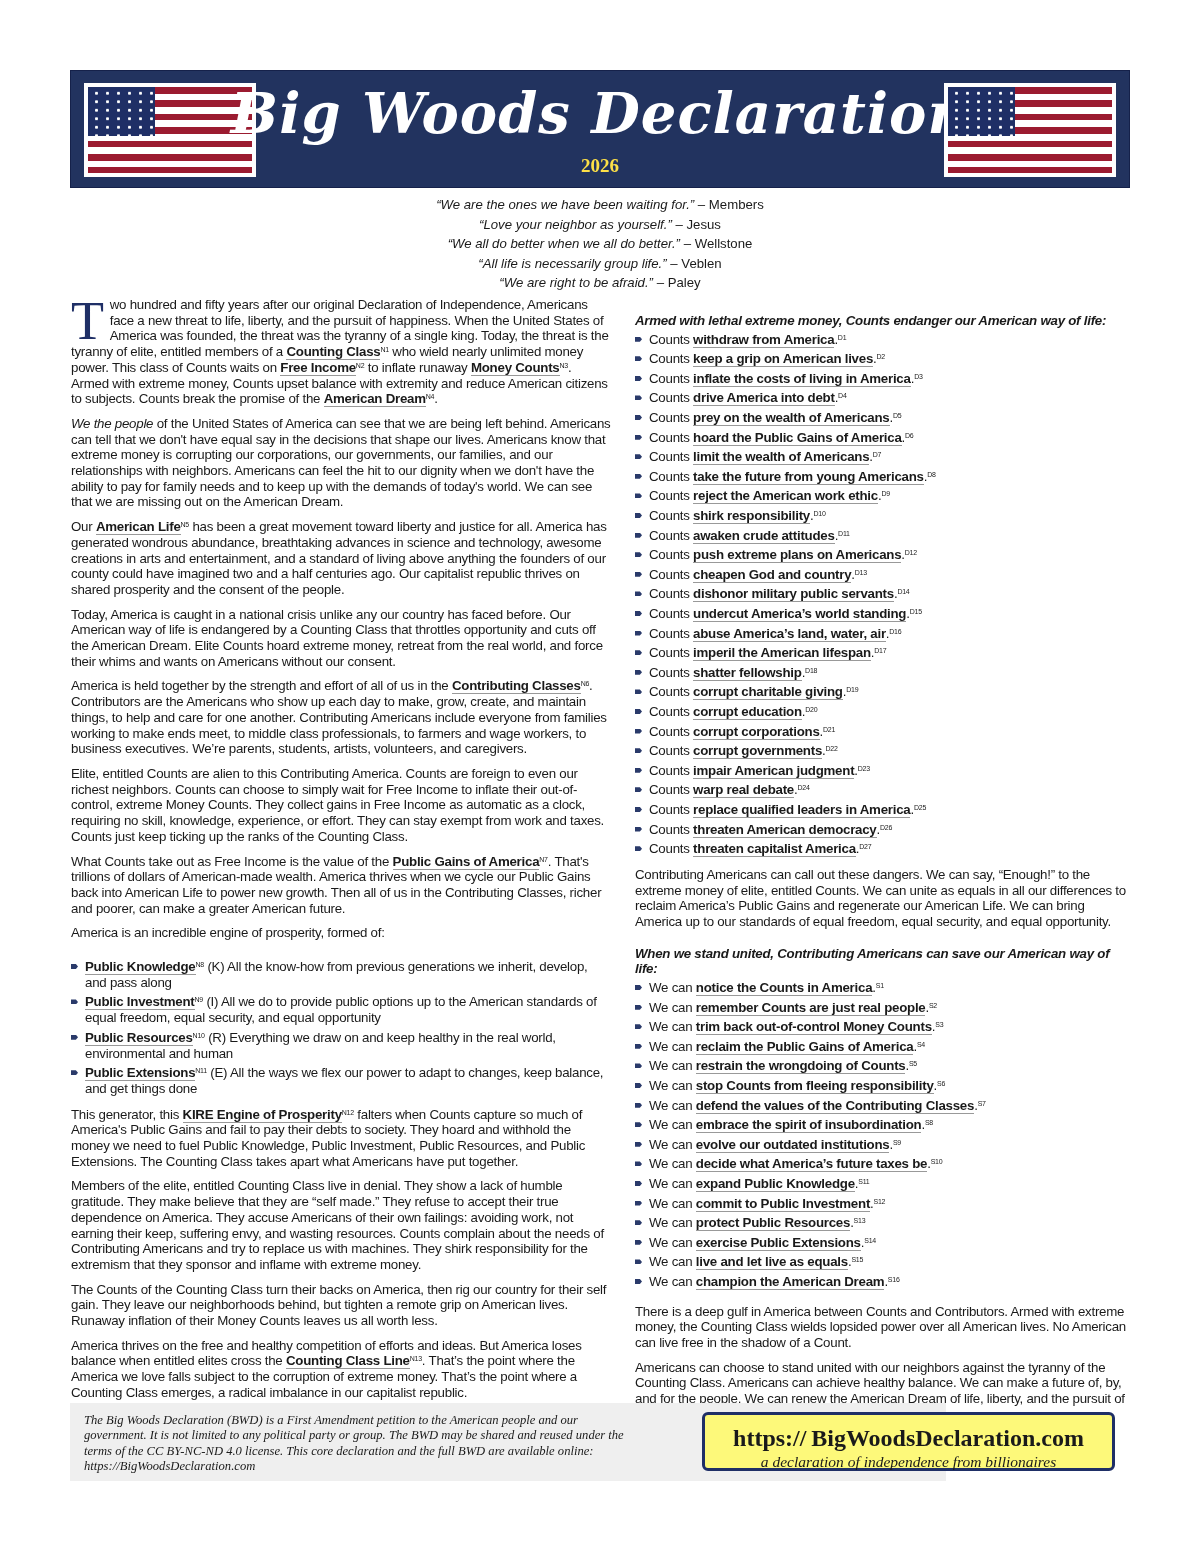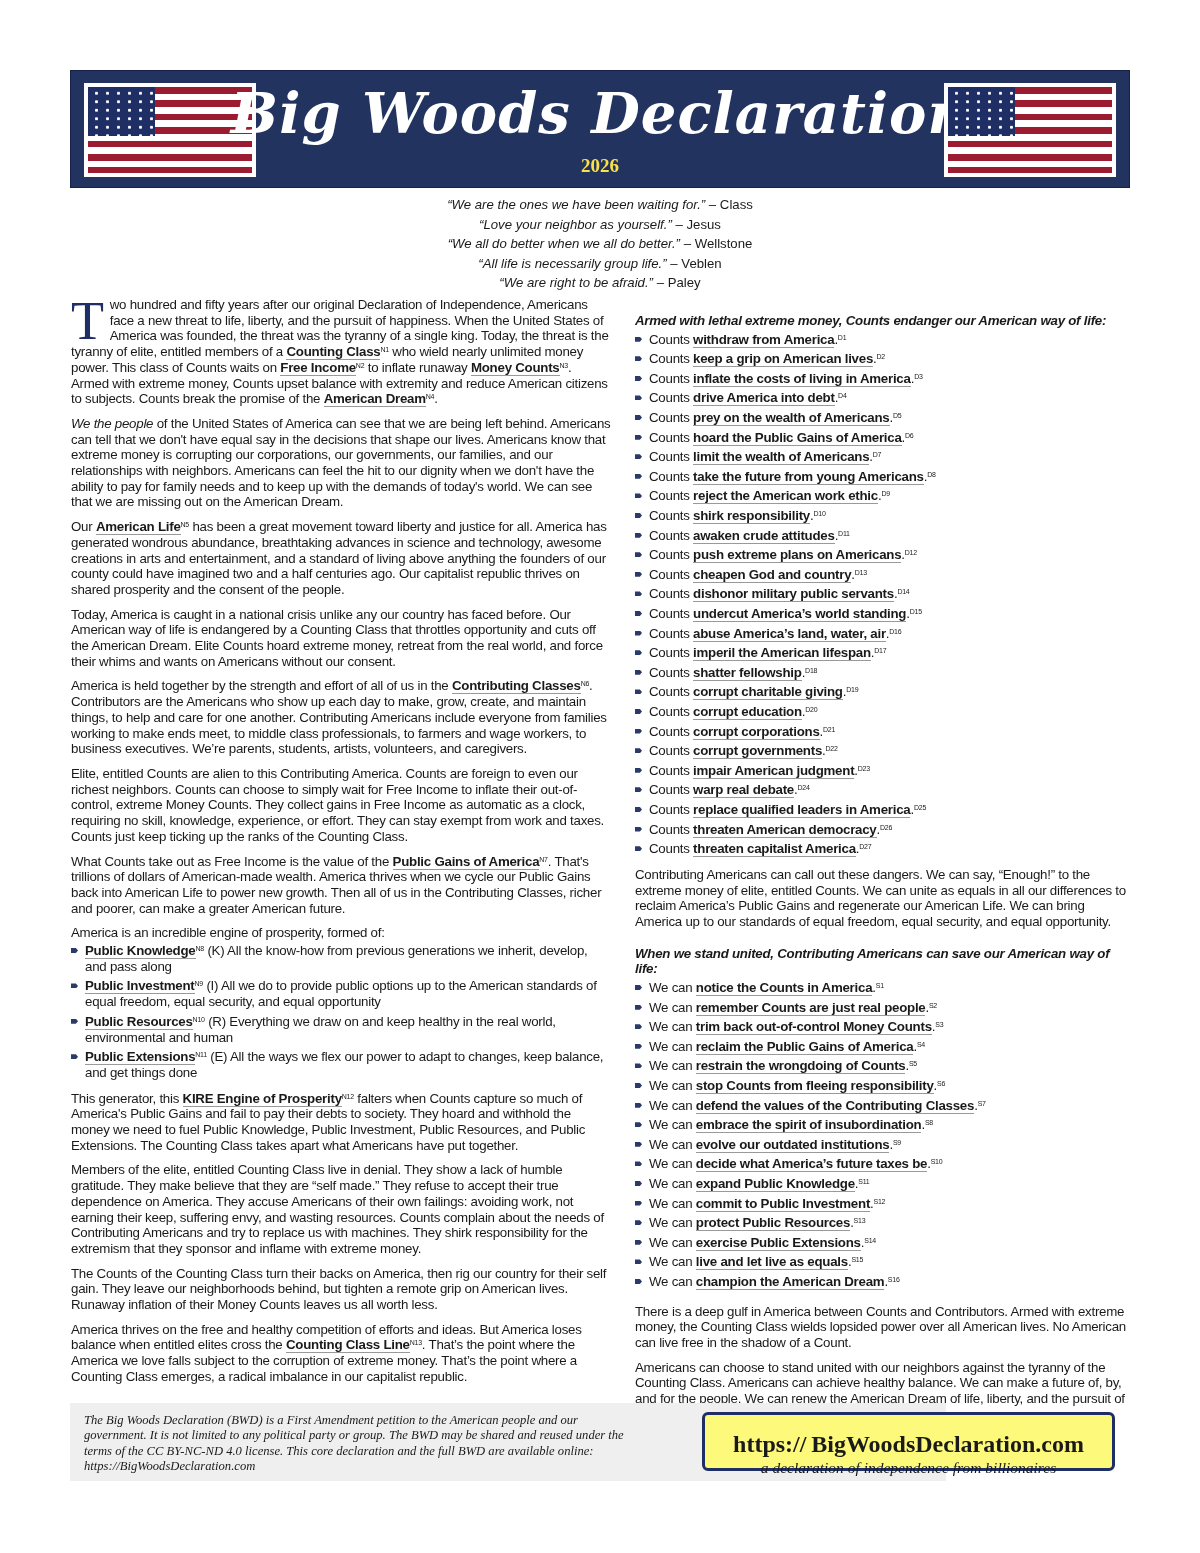--- a/index.html
+++ b/index.html
@@ -24,41 +24,41 @@
   .it { font-style:italic; }
   .hdr { font-style:italic; font-weight:bold; margin:16px 0 3px 0; }
   ul.bl { list-style:none; margin:0 0 10px 0; padding:0; }
   ul.bl li { position:relative; padding-left:14px; margin-bottom:3.9px; }
   ul.bl li::before { content:""; position:absolute; left:0; top:5px; width:7px; height:5px; background:#2a3a6a; clip-path:polygon(0 0,70% 0,100% 50%,70% 100%,0 100%); }
   ul.eng li { margin-bottom:4px; }
   .endmark { display:inline-block; width:7px; height:7px; background:#1f2f66; margin-left:4px; vertical-align:middle; }
   .footer { position:absolute; left:70px; top:1403px; width:876px; height:78px; background:#efefef;font-family:Liberation Serif, serif; }
   .footer .note { position:absolute; left:14px; top:10px; width:540px; font-style:italic; font-size:12.6px; line-height:15.4px; }
   .urlbox { position:absolute; left:632px; top:9px; width:413px; height:59px; background:#fdf97a; border:3px solid #1f2f66; border-radius:6px; box-sizing:border-box; text-align:center; }
-  .urlbox .url { font-weight:bold; font-size:24px; line-height:30px; margin-top:14px; }
+  .urlbox .url { font-weight:bold; font-size:24px; line-height:30px; margin-top:8px; }
   .urlbox .tag { font-style:italic; font-size:15.5px; line-height:18px; }
 </style>
 </head>
 <body>
 
 <div class="banner">
   <div class="flag left">
     <div class="stripes"></div>
       <div class="canton"></div>
   </div>
   <div class="title">Big Woods Declaration</div>
   <div class="year">2026</div>
   <div class="flag right">
     <div class="stripes"></div>
       <div class="canton"></div>
   </div>
 </div>
 
 <div class="quotes">
-  <div><span class="q">“We are the ones we have been waiting for.”</span><span> – Class</span></div>
+  <div><span class="q">“We are the ones we have been waiting for.”</span><span> – Members</span></div>
   <div><span class="q">“Love your neighbor as yourself.”</span><span> – Jesus</span></div>
   <div><span class="q">“We all do better when we all do better.”</span><span> – Wellstone</span></div>
   <div><span class="q">“All life is necessarily group life.”</span><span> – Veblen</span></div>
   <div><span class="q">“We are right to be afraid.”</span><span> – Paley</span></div>
 </div>
 
 <div class="col left">
   <p><span class="dropcap">T</span><span>wo hundred and fifty years after our original Declaration of Independence, Americans face a new threat to life, liberty, and the pursuit of happiness. When the United States of America was founded, the threat was the tyranny of a single king. Today, the threat is the tyranny of elite, entitled members of a </span><u class="lk">Counting Class</u><sup>N1</sup><span> who wield nearly unlimited money power. This class of Counts waits on </span><u class="lk">Free Income</u><sup>N2</sup><span> to inflate runaway </span><u class="lk">Money Counts</u><sup>N3</sup><span>. Armed with extreme money, Counts upset balance with extremity and reduce American citizens to subjects. Counts break the promise of the </span><u class="lk">American Dream</u><sup>N4</sup><span>.</span></p>
 
   <p><span class="it">We the people</span><span> of the United States of America can see that we are being left behind. Americans can tell that we don't have equal say in the decisions that shape our lives. Americans know that extreme money is corrupting our corporations, our governments, our families, and our relationships with neighbors. Americans can feel the hit to our dignity when we don't have the ability to pay for family needs and to keep up with the demands of today's world. We can see that we are missing out on the American Dream.</span></p>
@@ -66,21 +66,21 @@
   <p><span>Our </span><u class="lk">American Life</u><sup>N5</sup><span> has been a great movement toward liberty and justice for all. America has generated wondrous abundance, breathtaking advances in science and technology, awesome creations in arts and entertainment, and a standard of living above anything the founders of our county could have imagined two and a half centuries ago. Our capitalist republic thrives on shared prosperity and the consent of the people.</span></p>
 
   <p>Today, America is caught in a national crisis unlike any our country has faced before. Our American way of life is endangered by a Counting Class that throttles opportunity and cuts off the American Dream. Elite Counts hoard extreme money, retreat from the real world, and force their whims and wants on Americans without our consent.</p>
 
   <p><span>America is held together by the strength and effort of all of us in the </span><u class="lk">Contributing Classes</u><sup>N6</sup><span>. Contributors are the Americans who show up each day to make, grow, create, and maintain things, to help and care for one another. Contributing Americans include everyone from families working to make ends meet, to middle class professionals, to farmers and wage workers, to business executives. We’re parents, students, artists, volunteers, and caregivers.</span></p>
 
   <p>Elite, entitled Counts are alien to this Contributing America. Counts are foreign to even our richest neighbors. Counts can choose to simply wait for Free Income to inflate their out-of-control, extreme Money Counts. They collect gains in Free Income as automatic as a clock, requiring no skill, knowledge, experience, or effort. They can stay exempt from work and taxes. Counts just keep ticking up the ranks of the Counting Class.</p>
 
   <p><span>What Counts take out as Free Income is the value of the </span><u class="lk">Public Gains of America</u><sup>N7</sup><span>. That's trillions of dollars of American-made wealth. America thrives when we cycle our Public Gains back into American Life to power new growth. Then all of us in the Contributing Classes, richer and poorer, can make a greater American future.</span></p>
 
-  <p style="margin-bottom:2px">America is an incredible engine of prosperity, formed of:</p>
+  <p style="margin-bottom:18px">America is an incredible engine of prosperity, formed of:</p>
   <ul class="bl eng">
     <li><u class="lk">Public Knowledge</u><sup>N8</sup><span> (K) All the know-how from previous generations we inherit, develop, and pass along</span></li>
     <li><u class="lk">Public Investment</u><sup>N9</sup><span> (I) All we do to provide public options up to the American standards of equal freedom, equal security, and equal opportunity</span></li>
     <li><u class="lk">Public Resources</u><sup>N10</sup><span> (R) Everything we draw on and keep healthy in the real world, environmental and human</span></li>
     <li><u class="lk">Public Extensions</u><sup>N11</sup><span> (E) All the ways we flex our power to adapt to changes, keep balance, and get things done</span></li>
   </ul>
 
   <p><span>This generator, this </span><u class="lk">KIRE Engine of Prosperity</u><sup>N12</sup><span> falters when Counts capture so much of America's Public Gains and fail to pay their debts to society. They hoard and withhold the money we need to fuel Public Knowledge, Public Investment, Public Resources, and Public Extensions. The Counting Class takes apart what Americans have put together.</span></p>
 
   <p>Members of the elite, entitled Counting Class live in denial. They show a lack of humble gratitude. They make believe that they are “self made.” They refuse to accept their true dependence on America. They accuse Americans of their own failings: avoiding work, not earning their keep, suffering envy, and wasting resources. Counts complain about the needs of Contributing Americans and try to replace us with machines. They shirk responsibility for the extremism that they sponsor and inflame with extreme money.</p>

